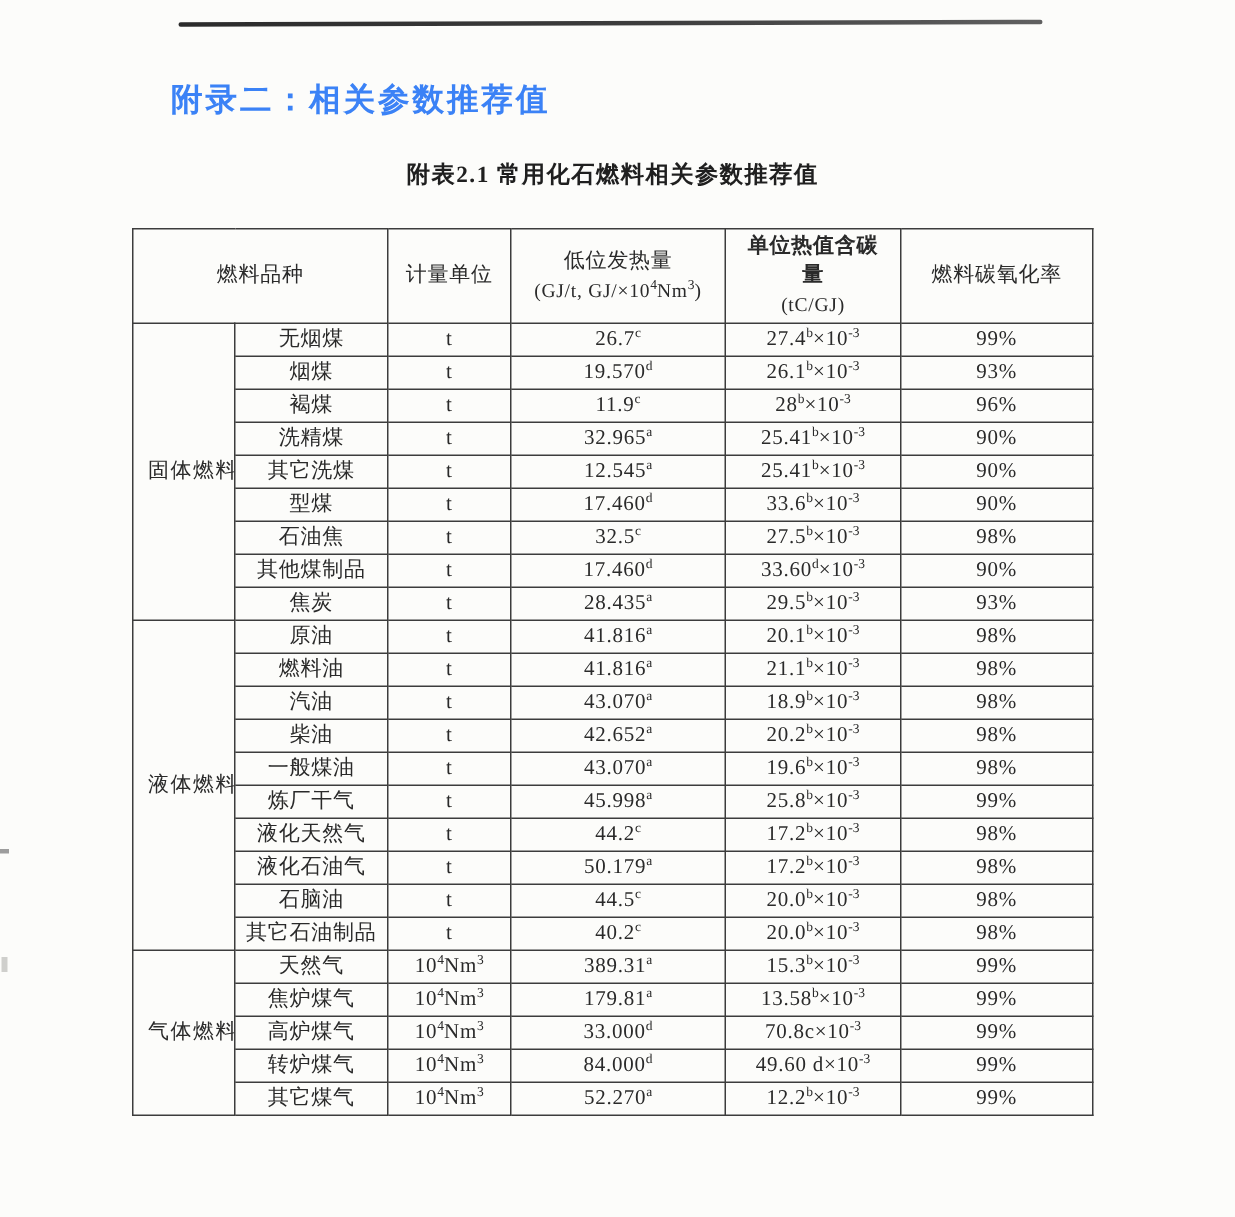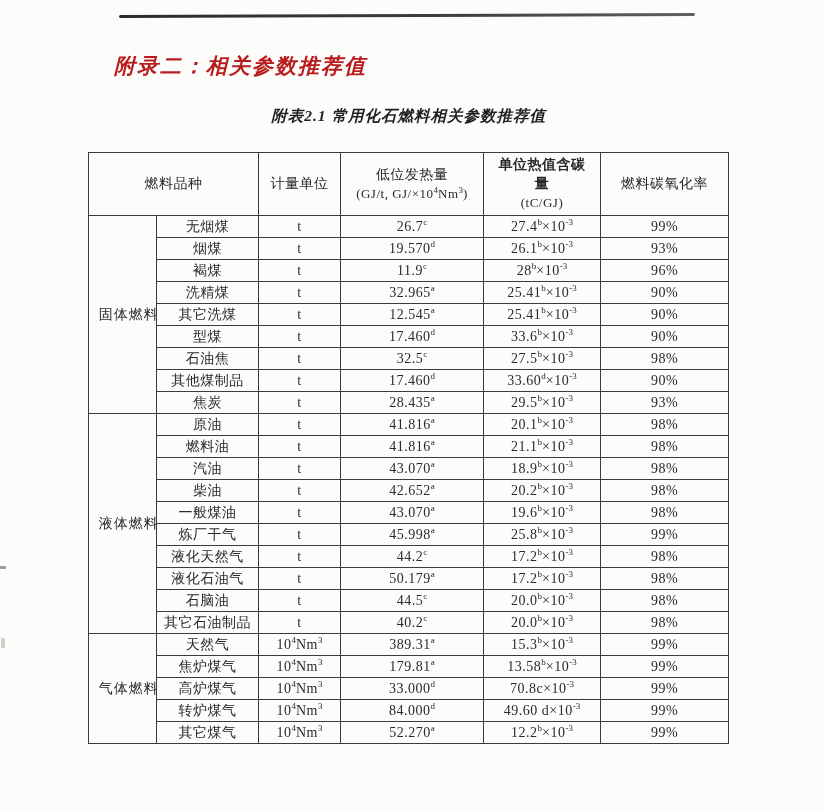--- a/index.html
+++ b/index.html
@@ -13,25 +13,25 @@
   .scan-line{
     position:absolute;top:14px;left:119px;width:576px;height:3px;
     background:linear-gradient(90deg,#2b2b2b,#3d3d3d 55%,#606060);
     transform:rotate(-0.18deg);border-radius:2px;
   }
   .edge-mark-1{position:absolute;left:0;top:566px;width:6px;height:3px;background:#9d9d9d;}
   .edge-mark-2{position:absolute;left:1px;top:638px;width:4px;height:10px;background:#cfcfcc;}
 
   .page-title{
     position:absolute;left:114px;top:52px;margin:0;
-    font-size:21px;font-weight:bold;letter-spacing:2px;color:#b91c1c;font-style:italic;
+    font-size:21px;font-weight:bold;letter-spacing:2px;color:#3b82f6;
   }
   .table-caption{
     position:absolute;left:88px;top:106px;width:641px;text-align:center;
-    font-size:15.5px;font-weight:bold;letter-spacing:1px;color:#1f1f1f;font-style:italic;
+    font-size:15.5px;font-weight:bold;letter-spacing:1px;color:#1f1f1f;
   }
 
   table.params{
     position:absolute;left:88px;top:152px;width:641px;
     border-collapse:collapse;table-layout:fixed;
   }
   table.params th, table.params td{
     border:1.4px solid #3c3c3c;
     text-align:center;vertical-align:middle;
     font-size:14px;font-weight:normal;padding:0;

